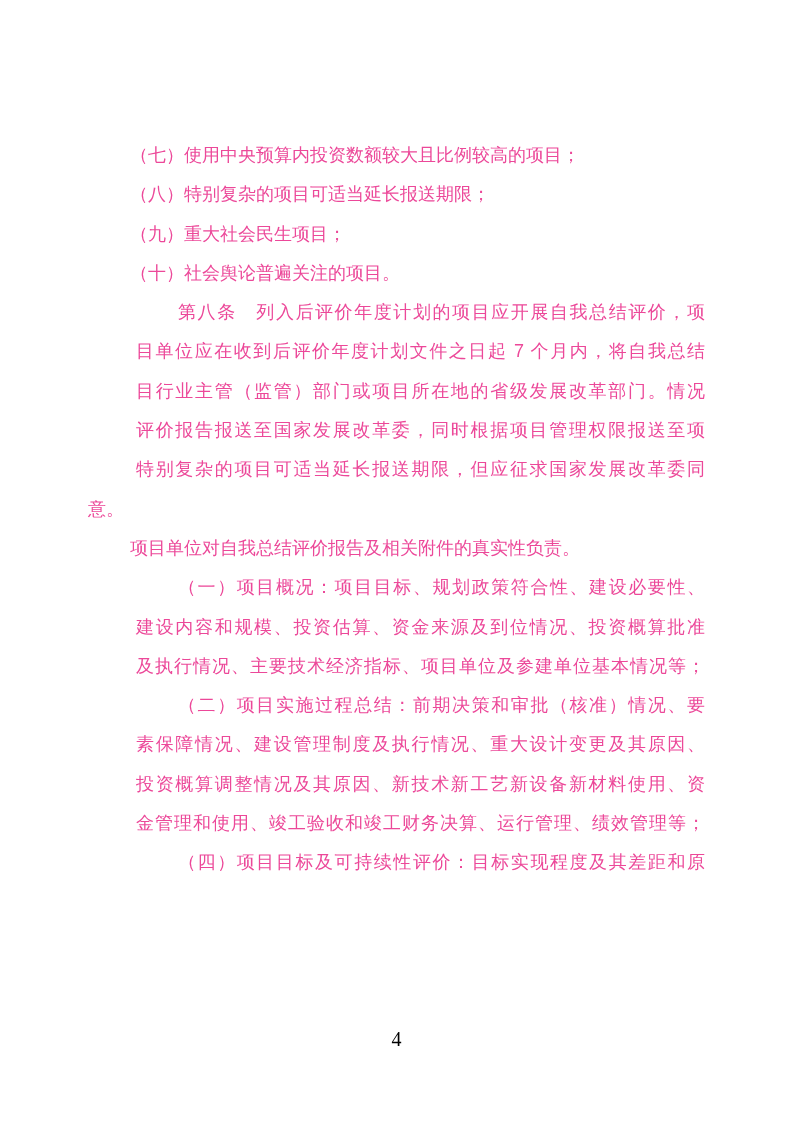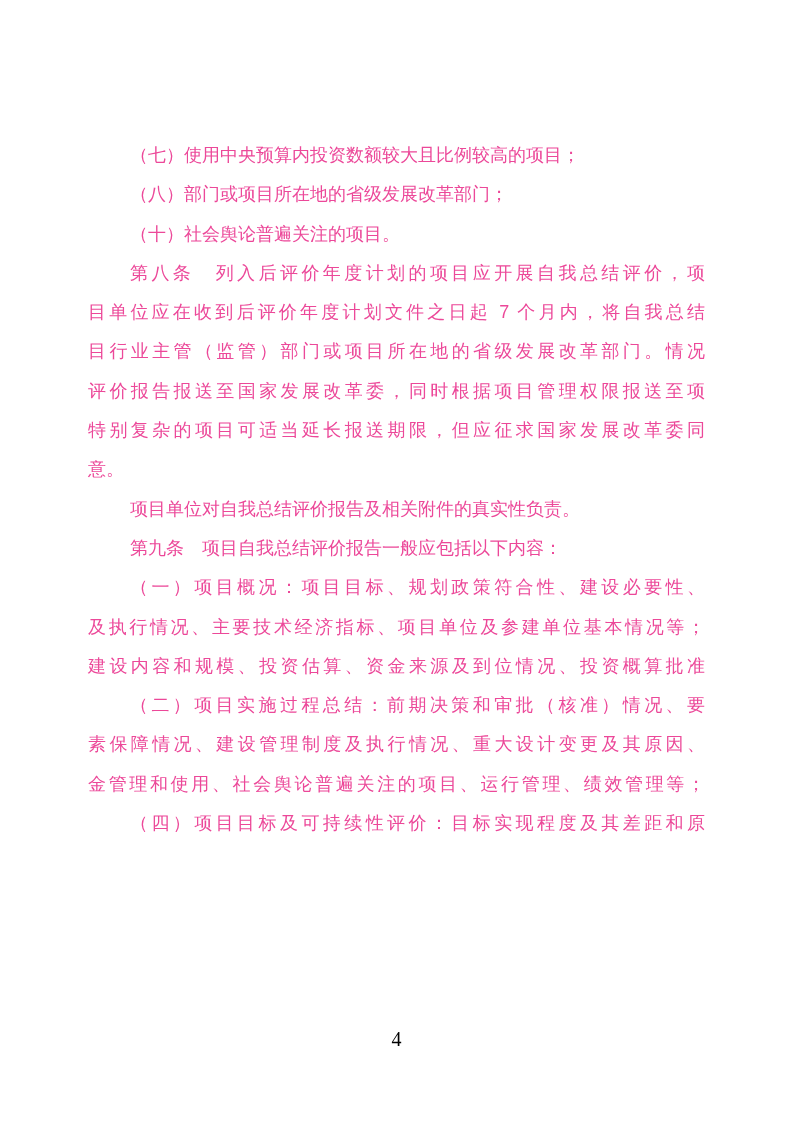--- a/index.html
+++ b/index.html
@@ -30,50 +30,52 @@
     text-align: left;
     white-space: nowrap;
   }
   .line.ind {
     text-indent: 42px;
   }
   .line.j {
     white-space: normal;
     text-align: justify;
     text-align-last: justify;
+    margin-left: 48px;
   }
   .page-number {
     position: absolute;
     left: 0;
     top: 1028px;
     width: 100%;
     text-align: center;
     font-family: "Liberation Serif", serif;
     font-size: 20px;
     color: #000000;
   }
 </style>
 </head>
 <body>
 
 <div class="page">
   <div class="body-text" id="body-text">
       <div class="line ind">（七）使用中央预算内投资数额较大且比例较高的项目；</div>
-      <div class="line ind">（八）部门或项目所在地的省级发展改革部门；</div>
+      <div class="line ind">（八）特别复杂的项目可适当延长报送期限；</div>
+      <div class="line ind">（九）重大社会民生项目；</div>
       <div class="line ind">（十）社会舆论普遍关注的项目。</div>
       <div class="line j ind">第八条　列入后评价年度计划的项目应开展自我总结评价，项</div>
       <div class="line j">目单位应在收到后评价年度计划文件之日起 7 个月内，将自我总结</div>
       <div class="line j">目行业主管（监管）部门或项目所在地的省级发展改革部门。情况</div>
       <div class="line j">评价报告报送至国家发展改革委，同时根据项目管理权限报送至项</div>
       <div class="line j">特别复杂的项目可适当延长报送期限，但应征求国家发展改革委同</div>
       <div class="line">意。</div>
       <div class="line ind">项目单位对自我总结评价报告及相关附件的真实性负责。</div>
-      <div class="line ind">第九条　项目自我总结评价报告一般应包括以下内容：</div>
       <div class="line j ind">（一）项目概况：项目目标、规划政策符合性、建设必要性、</div>
+      <div class="line j">建设内容和规模、投资估算、资金来源及到位情况、投资概算批准</div>
       <div class="line j">及执行情况、主要技术经济指标、项目单位及参建单位基本情况等；</div>
-      <div class="line j">建设内容和规模、投资估算、资金来源及到位情况、投资概算批准</div>
       <div class="line j ind">（二）项目实施过程总结：前期决策和审批（核准）情况、要</div>
       <div class="line j">素保障情况、建设管理制度及执行情况、重大设计变更及其原因、</div>
-      <div class="line j">金管理和使用、社会舆论普遍关注的项目、运行管理、绩效管理等；</div>
+      <div class="line j">投资概算调整情况及其原因、新技术新工艺新设备新材料使用、资</div>
+      <div class="line j">金管理和使用、竣工验收和竣工财务决算、运行管理、绩效管理等；</div>
       <div class="line j ind">（四）项目目标及可持续性评价：目标实现程度及其差距和原</div>
     </div>
   <div class="page-number">4</div>
 </div>
 
 </body></html>

